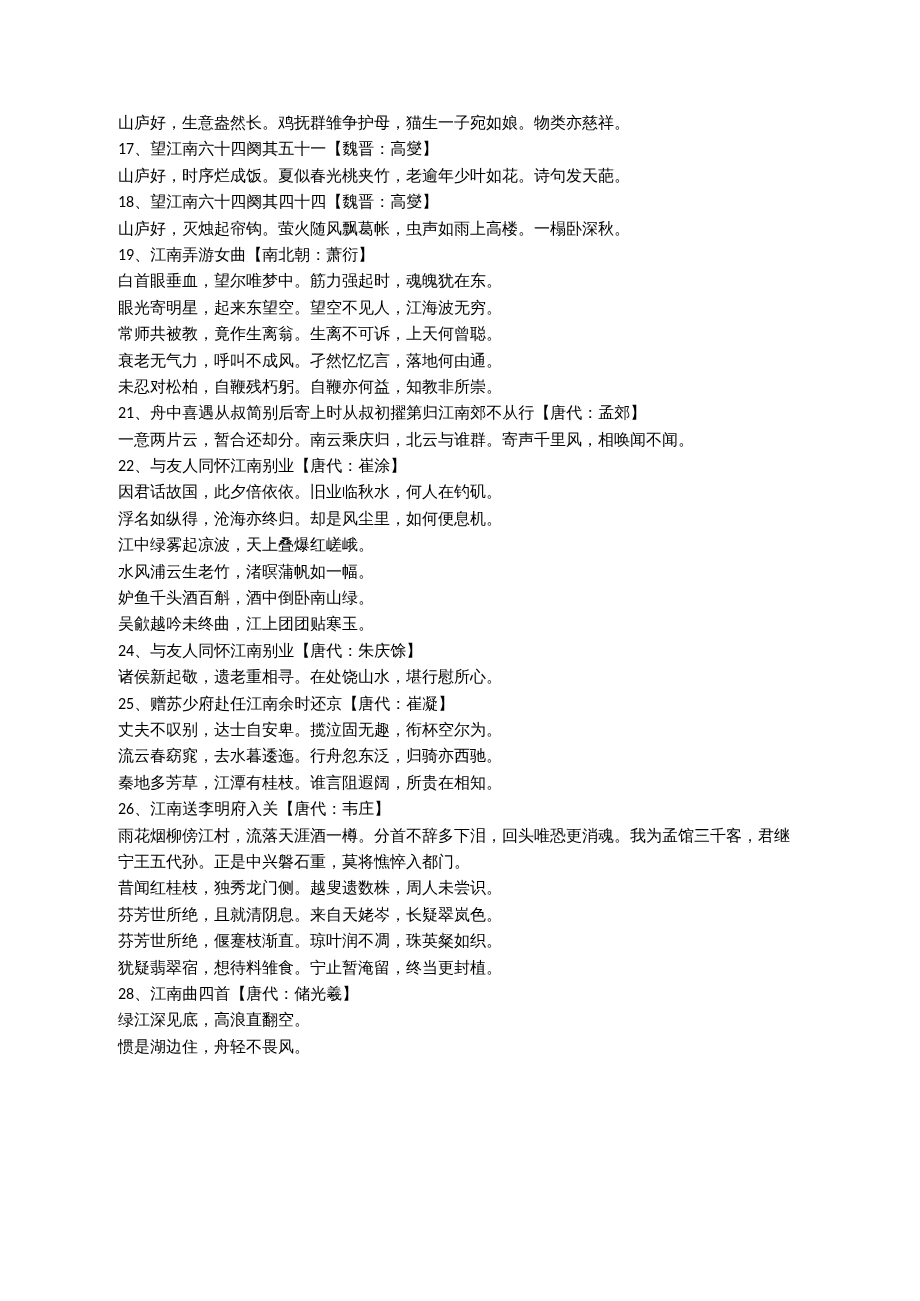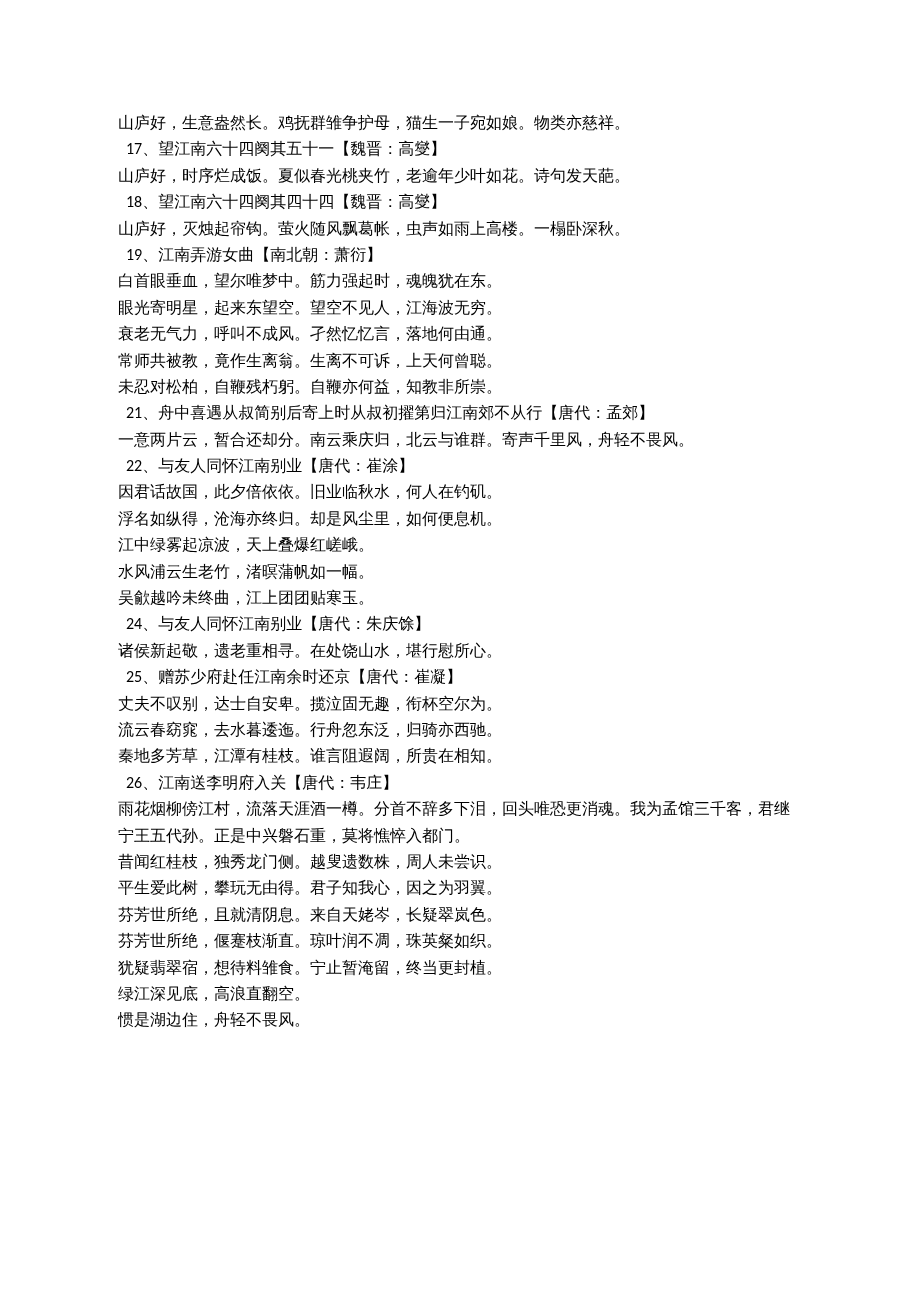--- a/index.html
+++ b/index.html
@@ -11,54 +11,54 @@
       font-size: 16px;
       line-height: 1.65;
       color: #000;
       padding: 110px 120px 60px 118px;
     }
     .line {
       display: block;
     }
     .entry-title .num {
       font-family: Calibri, Arial, sans-serif;
-      margin-left: 8px;
     }
   </style>
 </head>
 <body>
 
 <div id="content">
     <div class="line">山庐好，生意盎然长。鸡抚群雏争护母，猫生一子宛如娘。物类亦慈祥。</div>
     <div class="line entry-title"><span class="num">17</span><span>、望江南六十四阕其五十一【魏晋：高燮】</span></div>
     <div class="line">山庐好，时序烂成饭。夏似春光桃夹竹，老逾年少叶如花。诗句发天葩。</div>
     <div class="line entry-title"><span class="num">18</span><span>、望江南六十四阕其四十四【魏晋：高燮】</span></div>
     <div class="line">山庐好，灭烛起帘钩。萤火随风飘葛帐，虫声如雨上高楼。一榻卧深秋。</div>
     <div class="line entry-title"><span class="num">19</span><span>、江南弄游女曲【南北朝：萧衍】</span></div>
     <div class="line">白首眼垂血，望尔唯梦中。筋力强起时，魂魄犹在东。</div>
     <div class="line">眼光寄明星，起来东望空。望空不见人，江海波无穷。</div>
+    <div class="line">常师共被教，竟作生离翁。生离不可诉，上天何曾聪。</div>
     <div class="line">衰老无气力，呼叫不成风。孑然忆忆言，落地何由通。</div>
-    <div class="line">常师共被教，竟作生离翁。生离不可诉，上天何曾聪。</div>
     <div class="line">未忍对松柏，自鞭残朽躬。自鞭亦何益，知教非所崇。</div>
     <div class="line entry-title"><span class="num">21</span><span>、舟中喜遇从叔简别后寄上时从叔初擢第归江南郊不从行【唐代：孟郊】</span></div>
-    <div class="line">一意两片云，暂合还却分。南云乘庆归，北云与谁群。寄声千里风，舟轻不畏风。</div>
+    <div class="line">一意两片云，暂合还却分。南云乘庆归，北云与谁群。寄声千里风，相唤闻不闻。</div>
     <div class="line entry-title"><span class="num">22</span><span>、与友人同怀江南别业【唐代：崔涂】</span></div>
     <div class="line">因君话故国，此夕倍依依。旧业临秋水，何人在钓矶。</div>
     <div class="line">浮名如纵得，沧海亦终归。却是风尘里，如何便息机。</div>
     <div class="line">江中绿雾起凉波，天上叠爆红嵯峨。</div>
     <div class="line">水风浦云生老竹，渚暝蒲帆如一幅。</div>
+    <div class="line">妒鱼千头酒百斛，酒中倒卧南山绿。</div>
     <div class="line">吴歈越吟未终曲，江上团团贴寒玉。</div>
     <div class="line entry-title"><span class="num">24</span><span>、与友人同怀江南别业【唐代：朱庆馀】</span></div>
     <div class="line">诸侯新起敬，遗老重相寻。在处饶山水，堪行慰所心。</div>
     <div class="line entry-title"><span class="num">25</span><span>、赠苏少府赴任江南余时还京【唐代：崔凝】</span></div>
     <div class="line">丈夫不叹别，达士自安卑。揽泣固无趣，衔杯空尔为。</div>
     <div class="line">流云春窈窕，去水暮逶迤。行舟忽东泛，归骑亦西驰。</div>
     <div class="line">秦地多芳草，江潭有桂枝。谁言阻遐阔，所贵在相知。</div>
     <div class="line entry-title"><span class="num">26</span><span>、江南送李明府入关【唐代：韦庄】</span></div>
     <div class="line">雨花烟柳傍江村，流落天涯酒一樽。分首不辞多下泪，回头唯恐更消魂。我为孟馆三千客，君继宁王五代孙。正是中兴磐石重，莫将憔悴入都门。</div>
     <div class="line">昔闻红桂枝，独秀龙门侧。越叟遗数株，周人未尝识。</div>
-    <div class="line">平生爱此树，攀玩无由得。君子知我心，因之为羽翼。</div>
     <div class="line">芬芳世所绝，且就清阴息。来自天姥岑，长疑翠岚色。</div>
     <div class="line">芬芳世所绝，偃蹇枝渐直。琼叶润不凋，珠英粲如织。</div>
     <div class="line">犹疑翡翠宿，想待料雏食。宁止暂淹留，终当更封植。</div>
+    <div class="line entry-title"><span class="num">28</span><span>、江南曲四首【唐代：储光羲】</span></div>
     <div class="line">绿江深见底，高浪直翻空。</div>
     <div class="line">惯是湖边住，舟轻不畏风。</div>
   </div>
 
 </body></html>

